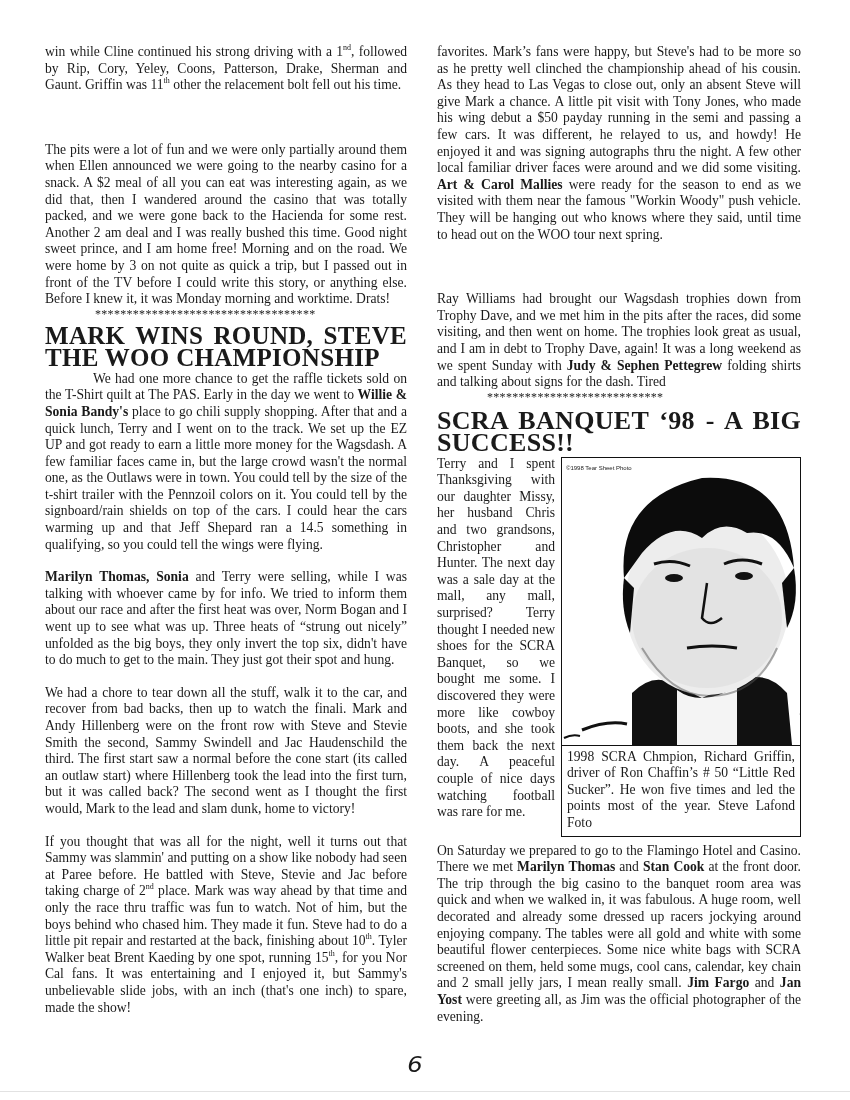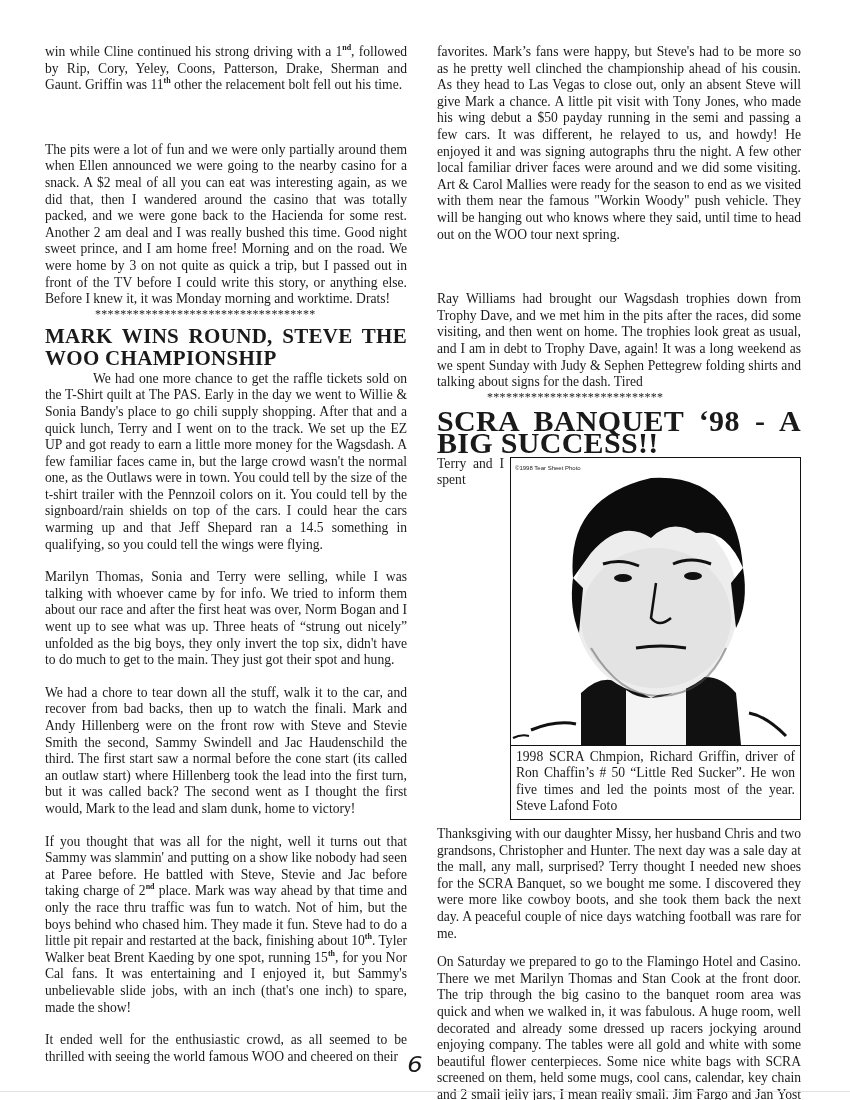--- a/index.html
+++ b/index.html
@@ -9,30 +9,30 @@
   }
   .col { position: absolute; top: 44px; font-size: 13.6px; line-height: 16.6px; text-align: justify; }
   .col-left { left: 45px; width: 362px; }
   .col-right { left: 437px; width: 364px; }
   p { margin: 0 0 16px 0; }
   p.tight { margin-bottom: 0; margin-top: 48px; }
   .stars { text-align: left; letter-spacing: 0.3px; font-size: 12px; line-height: 13px; margin: 0 0 4px 0; }
   .stars-left { padding-left: 50px; }
   .stars-right { padding-left: 50px; }
   h2 {
-    font-family: "Liberation Serif", serif; font-weight: bold; font-size: 21px; line-height: 22px;
+    font-family: "Liberation Serif", serif; font-weight: bold; font-size: 25px; line-height: 22px;
     margin: 4px 0 2px 0; text-align: justify; letter-spacing: 0.3px;
   }
   h2.left-head { text-align-last: left; }
   .indent { text-indent: 48px; }
-  b { font-weight: normal; }
-  sup { font-size: 8px; line-height: 0; vertical-align: 6px; font-weight: bold; }
+  b { font-weight: bold; }
+  sup { font-size: 8px; line-height: 0; vertical-align: 6px; }
   .float-wrap { overflow: hidden; }
   .figure {
-    float: right; width: 291px; margin: 1px 0 6px 6px; border: 1.5px solid #111;
+    float: right; width: 240px; margin: 1px 0 6px 6px; border: 1.5px solid #111;
     box-sizing: border-box; position: relative;
   }
   .photo { height: 287px; position: relative; background: #fff; overflow: hidden; border-bottom: 1.5px solid #111; }
   .photo-credit-tag { position: absolute; left: 4px; top: 2px; font-size: 6px; font-family: "Liberation Sans", sans-serif; color: #222; }
   .caption { padding: 3px 5px 4px 5px; font-size: 13.6px; line-height: 16.6px; text-align: justify; }
   .page-number { position: absolute; left: 408px; top: 1052px; font-size: 22px; font-family: "DejaVu Sans", sans-serif; font-style: italic; transform: scaleX(1.1); }
   .bottom-rule { position: absolute; left: 0; right: 0; top: 1091px; height: 1px; background: #e2e2e2; }
 </style>
 </head>
 <body>
@@ -46,30 +46,29 @@
   <h2 class="left-head">MARK WINS ROUND, STEVE THE WOO CHAMPIONSHIP</h2>
 
   <p class="indent"><span>We had one more chance to get the raffle tickets sold on the T-Shirt quilt at The PAS. Early in the day we went to </span><b>Willie &amp; Sonia Bandy's</b><span> place to go chili supply shopping. After that and a quick lunch, Terry and I went on to the track. We set up the EZ UP and got ready to earn a little more money for the Wagsdash. A few familiar faces came in, but the large crowd wasn't the normal one, as the Outlaws were in town. You could tell by the size of the t-shirt trailer with the Pennzoil colors on it. You could tell by the signboard/rain shields on top of the cars. I could hear the cars warming up and that Jeff Shepard ran a 14.5 something in qualifying, so you could tell the wings were flying.</span></p>
 
   <p><b>Marilyn Thomas, Sonia</b><span> and Terry were selling, while I was talking with whoever came by for info. We tried to inform them about our race and after the first heat was over, Norm Bogan and I went up to see what was up. Three heats of “strung out nicely” unfolded as the big boys, they only invert the top six, didn't have to do much to get to the main. They just got their spot and hung.</span></p>
 
   <p>We had a chore to tear down all the stuff, walk it to the car, and recover from bad backs, then up to watch the finali. Mark and Andy Hillenberg were on the front row with Steve and Stevie Smith the second, Sammy Swindell and Jac Haudenschild the third. The first start saw a normal before the cone start (its called an outlaw start) where Hillenberg took the lead into the first turn, but it was called back? The second went as I thought the first would, Mark to the lead and slam dunk, home to victory!</p>
 
   <p><span>If you thought that was all for the night, well it turns out that Sammy was slammin' and putting on a show like nobody had seen at Paree before. He battled with Steve, Stevie and Jac before taking charge of 2</span><sup>nd</sup><span> place. Mark was way ahead by that time and only the race thru traffic was fun to watch. Not of him, but the boys behind who chased him. They made it fun. Steve had to do a little pit repair and restarted at the back, finishing about 10</span><sup>th</sup><span>. Tyler Walker beat Brent Kaeding by one spot, running 15</span><sup>th</sup><span>, for you Nor Cal fans. It was entertaining and I enjoyed it, but Sammy's unbelievable slide jobs, with an inch (that's one inch) to spare, made the show!</span></p>
 
-  <p>It ended well for the enthusiastic crowd, as all seemed to be thrilled with seeing the world famous WOO and cheered on their</p>
 </div>
 
 <div class="col col-right">
   <p><span>favorites. Mark’s fans were happy, but Steve's had to be more so as he pretty well clinched the championship ahead of his cousin. As they head to Las Vegas to close out, only an absent Steve will give Mark a chance. A little pit visit with Tony Jones, who made his wing debut a $50 payday running in the semi and passing a few cars. It was different, he relayed to us, and howdy! He enjoyed it and was signing autographs thru the night. A few other local familiar driver faces were around and we did some visiting. </span><b>Art &amp; Carol Mallies</b><span> were ready for the season to end as we visited with them near the famous "Workin Woody" push vehicle. They will be hanging out who knows where they said, until time to head out on the WOO tour next spring.</span></p>
 
   <p class="tight"><span>Ray Williams had brought our Wagsdash trophies down from Trophy Dave, and we met him in the pits after the races, did some visiting, and then went on home. The trophies look great as usual, and I am in debt to Trophy Dave, again! It was a long weekend as we spent Sunday with </span><b>Judy &amp; Sephen Pettegrew</b><span> folding shirts and talking about signs for the dash. Tired</span></p>
   <div class="stars stars-right">****************************</div>
 
-  <h2 style="font-size:30px; margin-top:6px;">SCRA BANQUET ‘98 - A BIG SUCCESS!!</h2>
+  <h2 style="font-size:26px; margin-top:6px;">SCRA BANQUET ‘98 - A BIG SUCCESS!!</h2>
 
   <div class="float-wrap">
     <div class="figure">
       <div class="photo" title="Portrait photo of Richard Griffin">
         <span class="photo-credit-tag">©1998 Tear Sheet Photo</span>
         <svg width="282" height="287" viewBox="0 0 282 287">
 
           <path d="M70 287 L70 235 Q90 215 110 225 L140 240 L180 222 Q205 212 225 235 L230 287 Z" fill="#111"></path>
           <path d="M115 232 Q140 250 175 228 L175 287 L115 287 Z" fill="#f4f4f4"></path>
           <path d="M20 272 Q45 262 65 266" stroke="#111" stroke-width="3" fill="none"></path>

